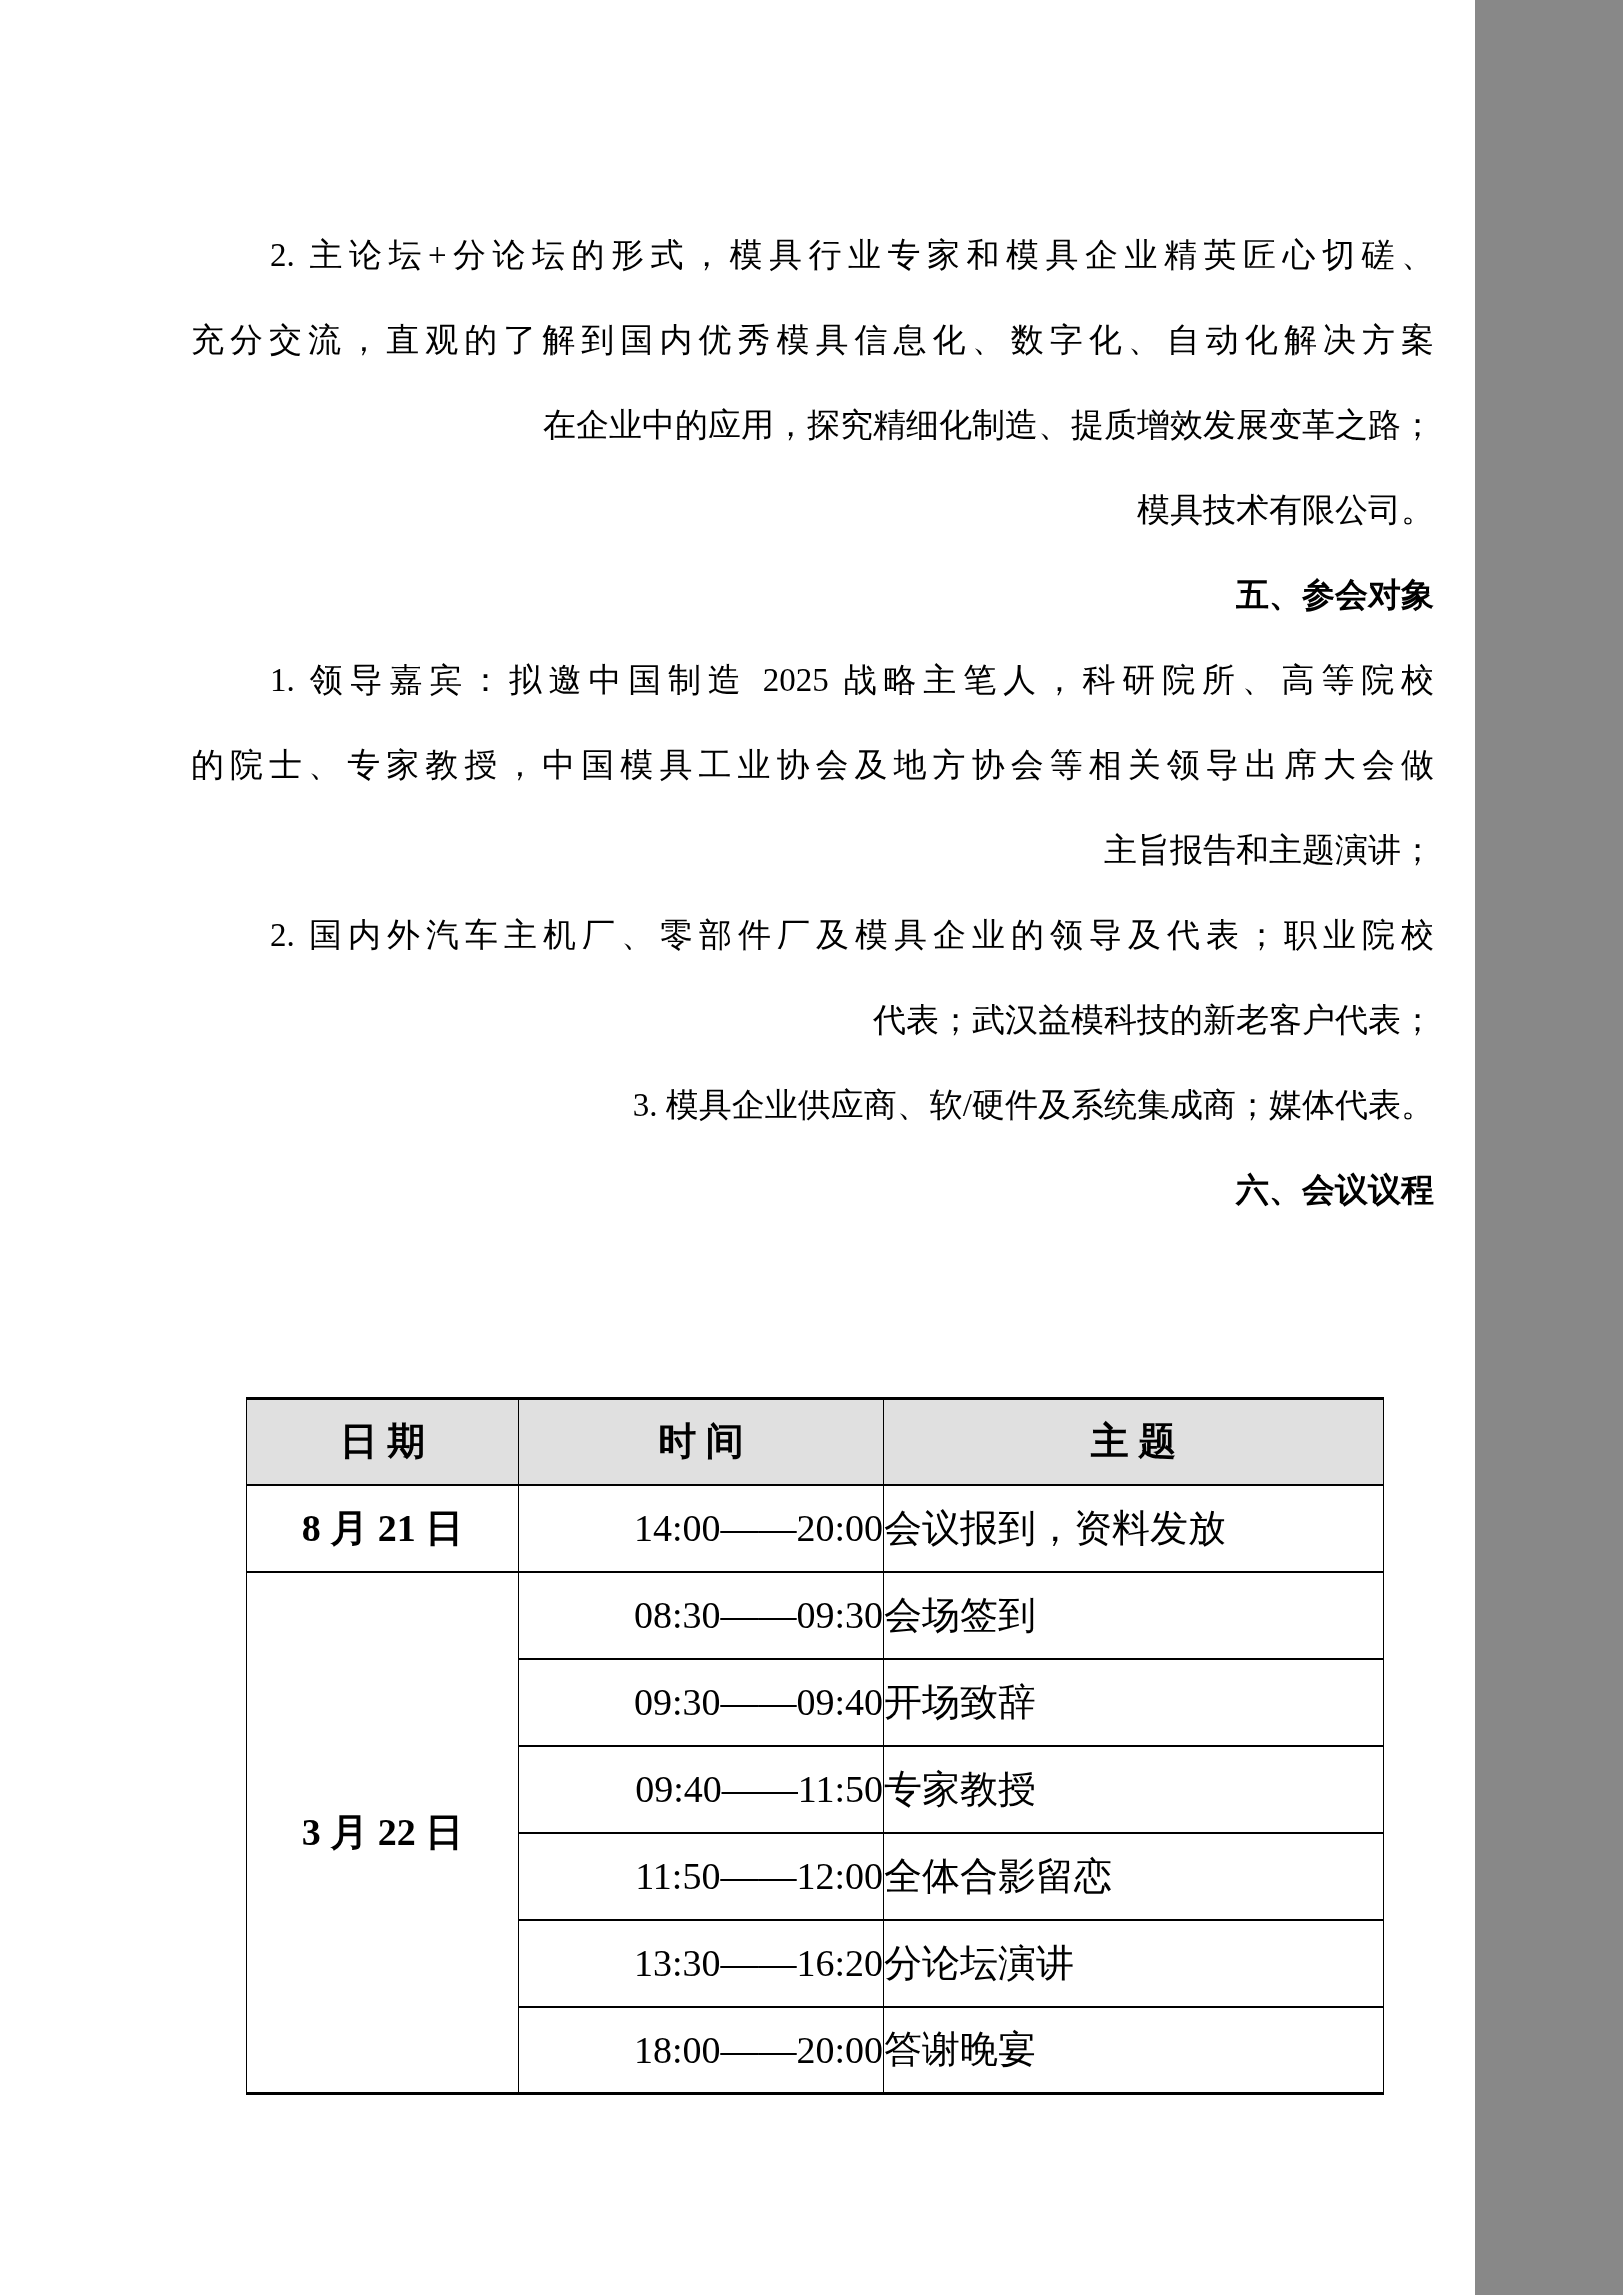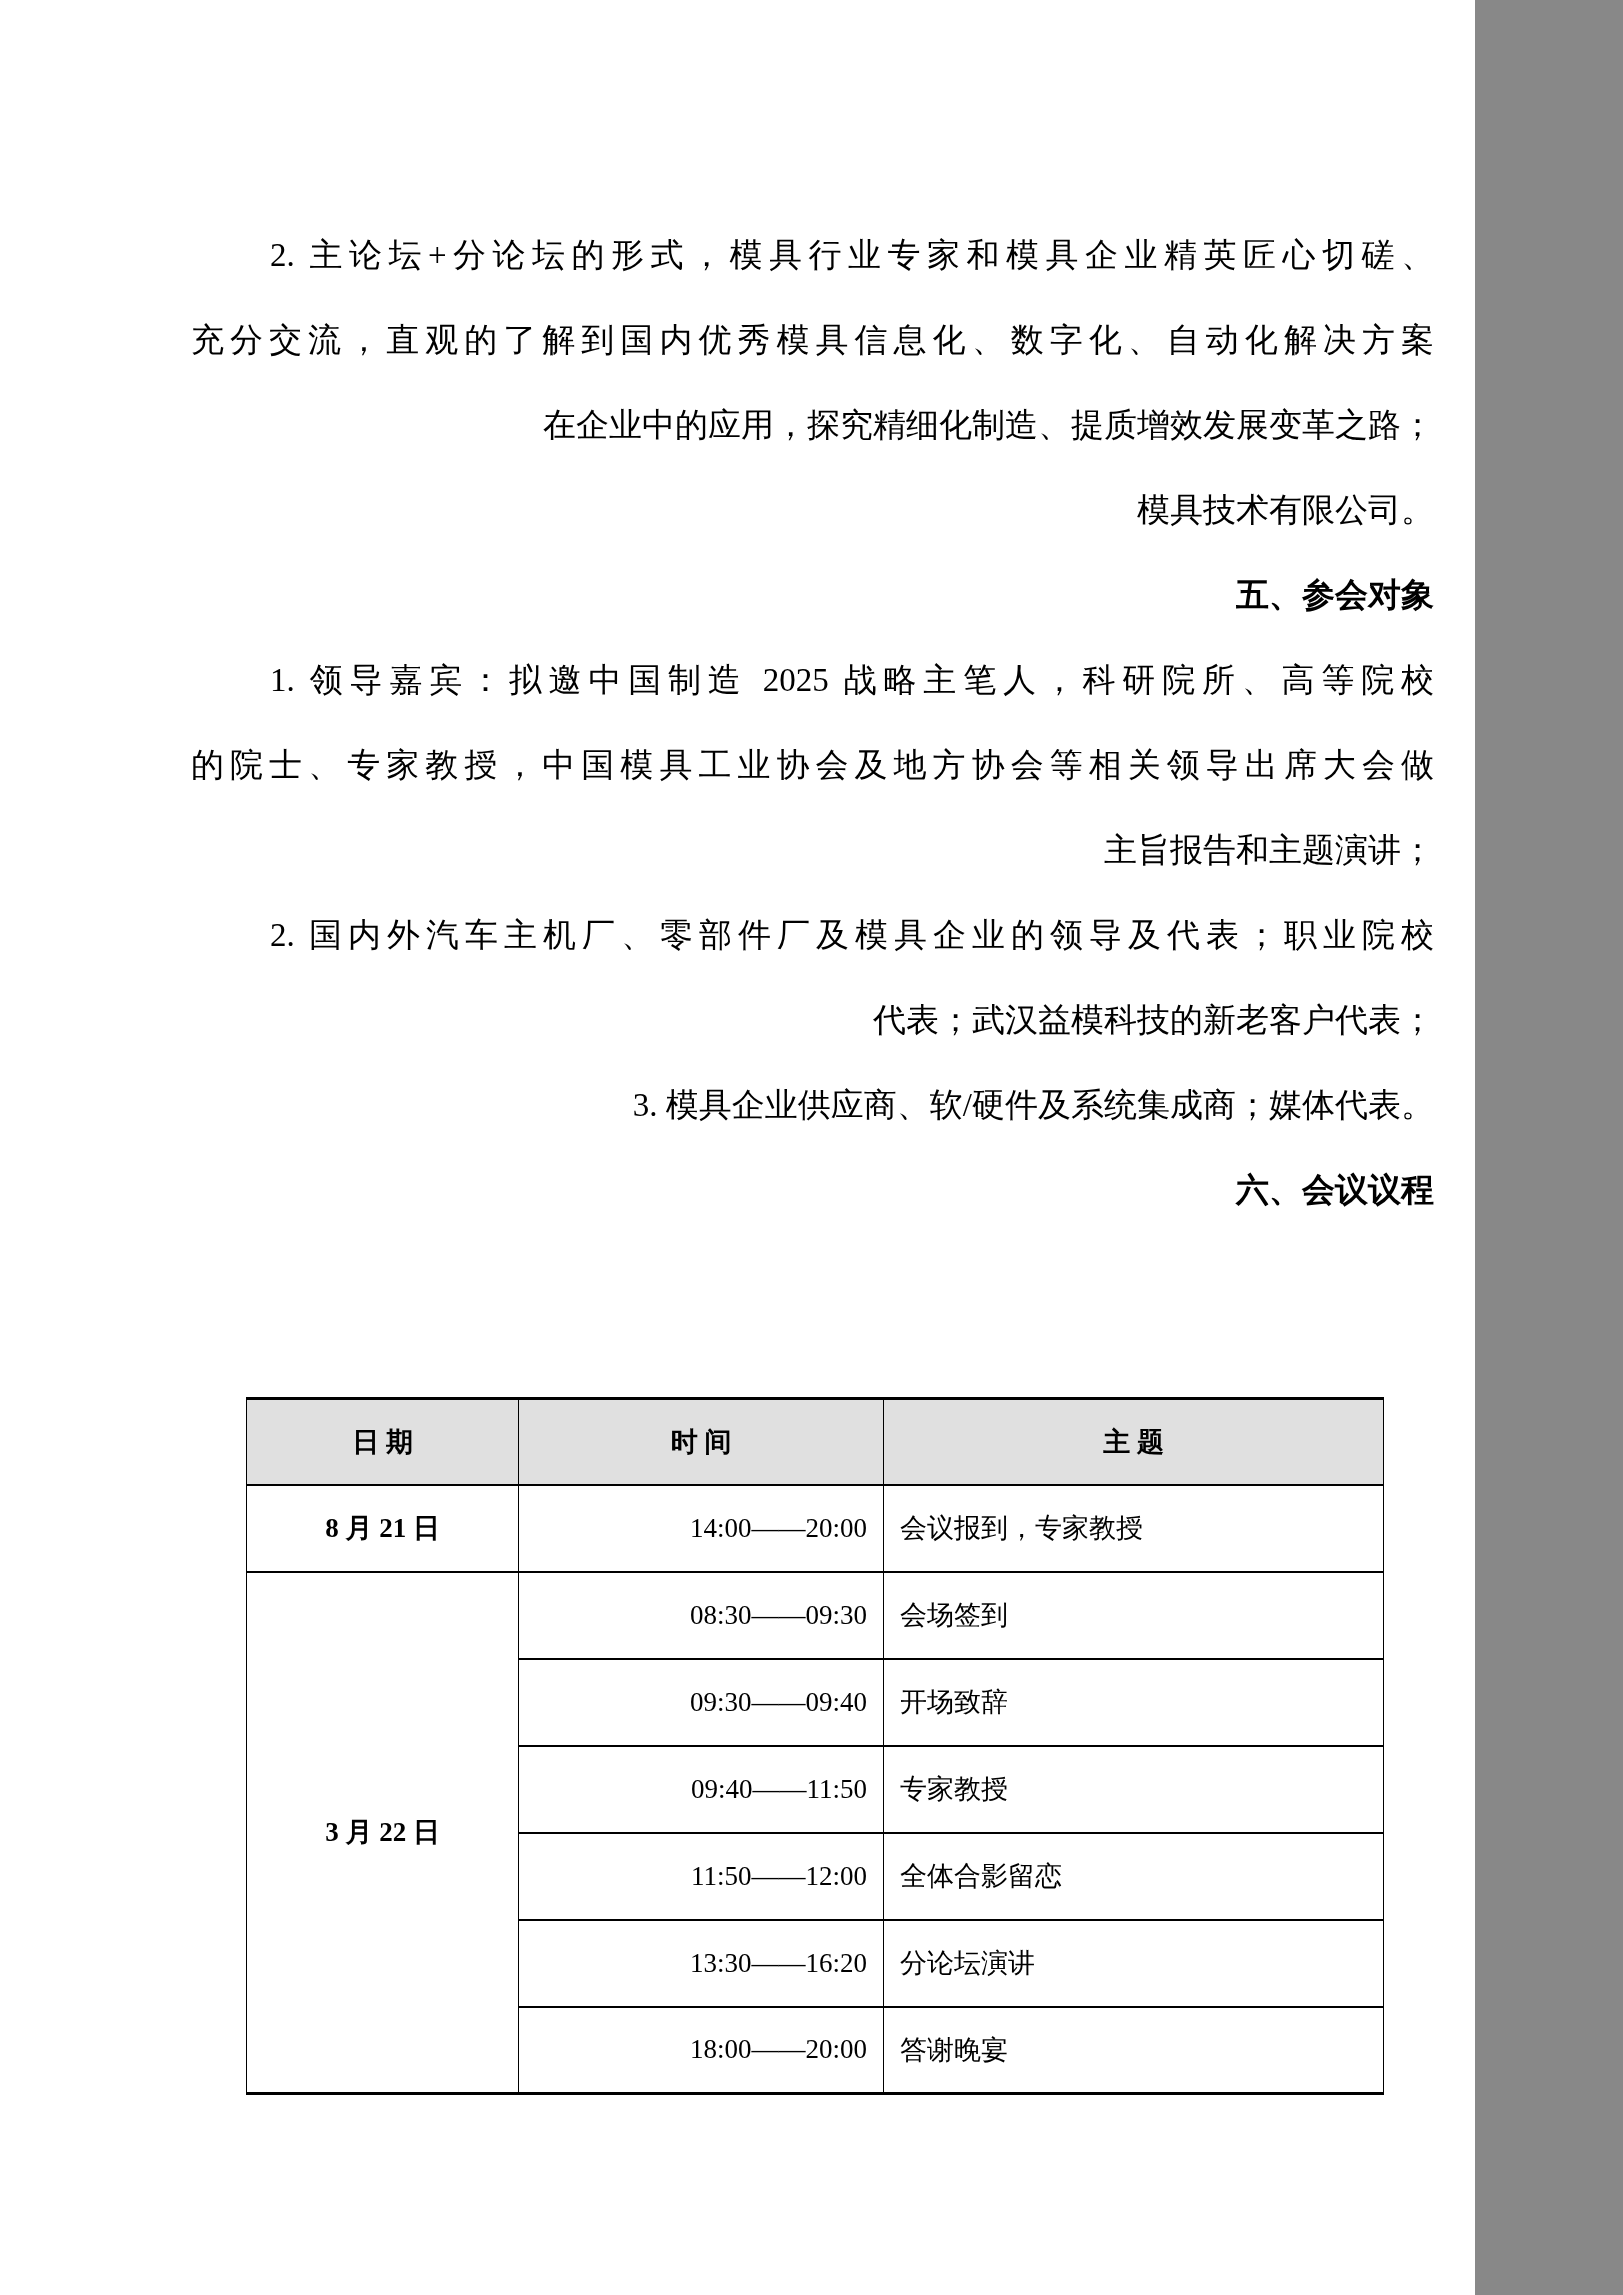--- a/index.html
+++ b/index.html
@@ -40,23 +40,23 @@
     width: 1137px;
     border-collapse: collapse;
     table-layout: fixed;
     border-top: 3.3px solid #000;
     border-bottom: 3.3px solid #000;
   }
   table.agenda th, table.agenda td {
     border: 2px solid #000;
     border-left-width: 1.3px;
     border-right-width: 1.3px;
-    font-size: 27px;
+    font-size: 38px;
     vertical-align: middle;
-    padding: 16px;
+    padding: 0;
     overflow: hidden;
     margin-top: 24px;
   }
   table.agenda tr { height: 87px; }
   table.agenda tr.hdr { height: 86px; }
   table.agenda th {
     background: #e0e0e0;
     font-weight: bold;
     text-align: center;
   }
@@ -92,21 +92,21 @@
     </colgroup>
     <tbody>
       <tr class="hdr">
         <th>日 期</th>
         <th>时 间</th>
         <th>主 题</th>
       </tr>
       <tr>
         <td class="date-cell">8 月 21 日</td>
         <td class="time-cell">14:00——20:00</td>
-        <td class="topic-cell">会议报到，专家教授</td>
+        <td class="topic-cell">会议报到，资料发放</td>
       </tr>
       <tr>
         <td class="date-cell" rowspan="6">3 月 22 日</td>
         <td class="time-cell">08:30——09:30</td>
         <td class="topic-cell">会场签到</td>
       </tr>
       <tr>
         <td class="time-cell">09:30——09:40</td>
         <td class="topic-cell">开场致辞</td>
       </tr>

